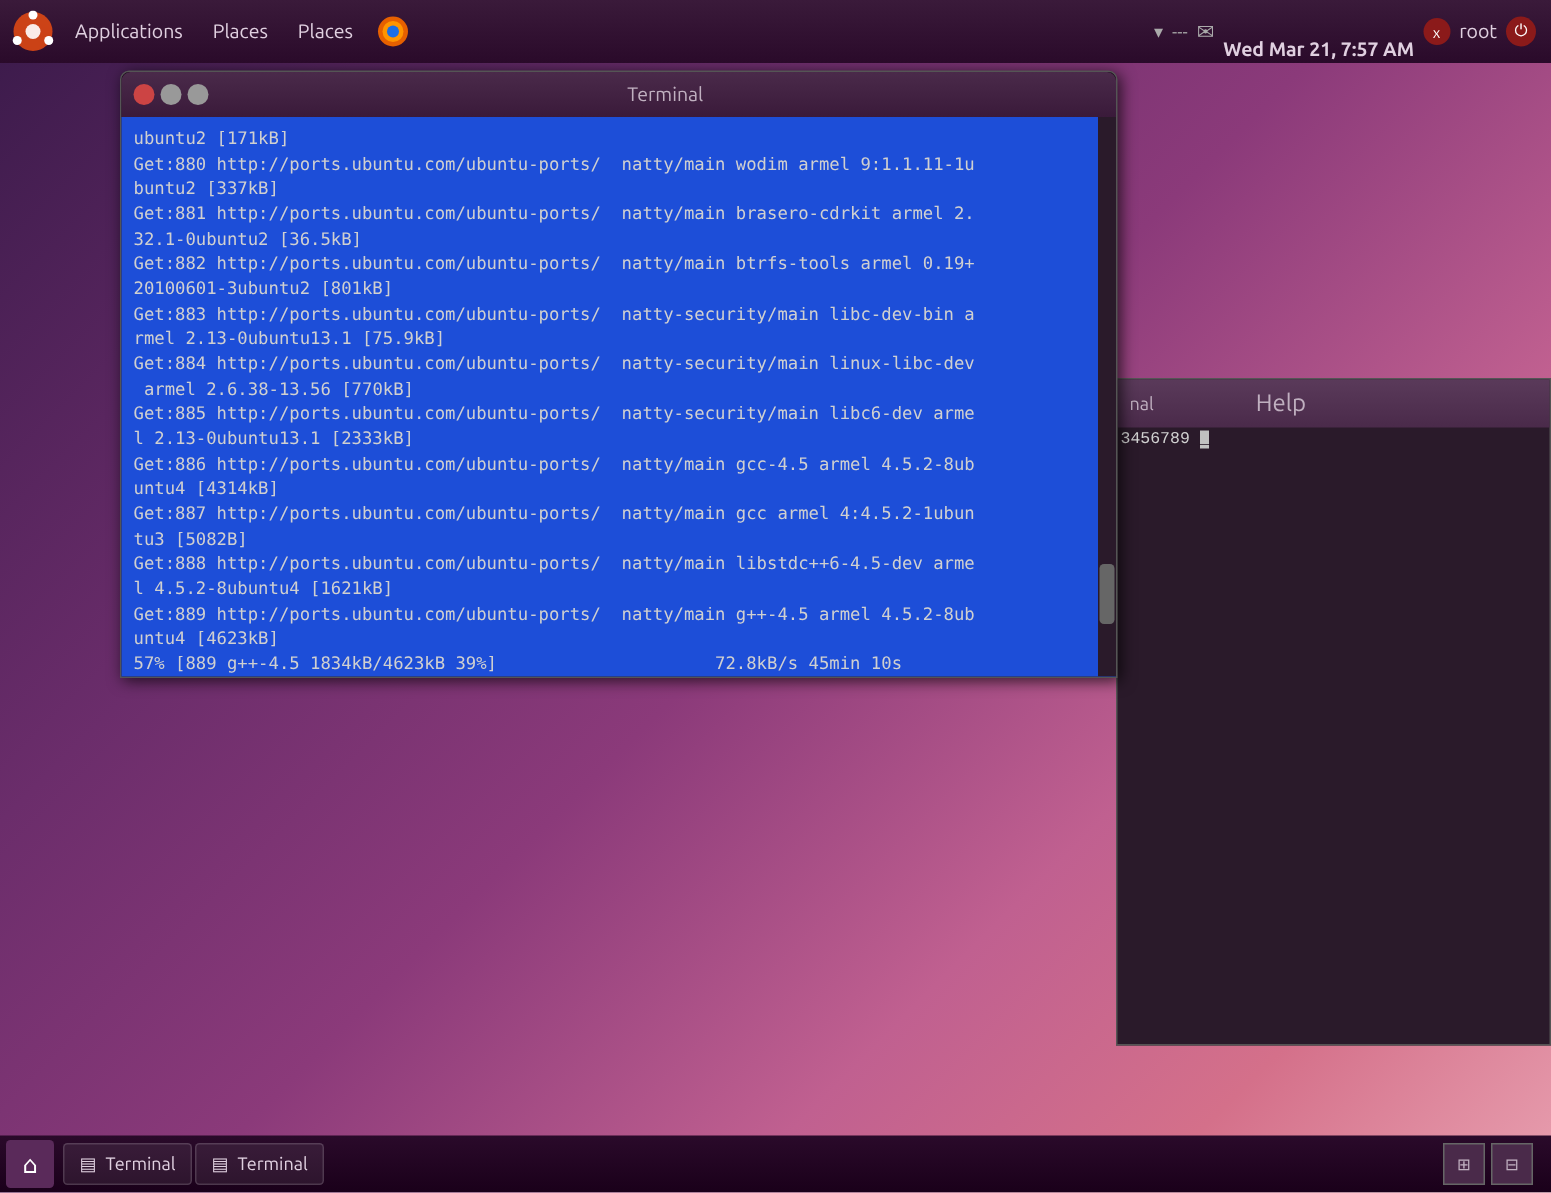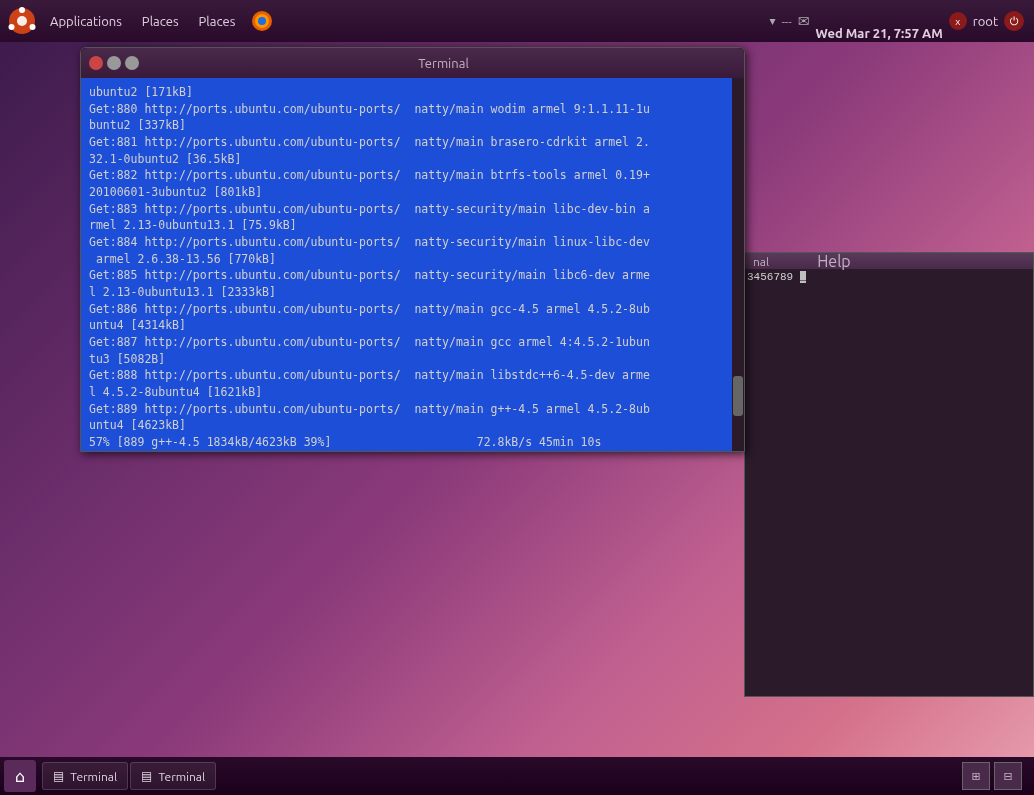--- a/index.html
+++ b/index.html
@@ -193,25 +193,25 @@
       top: 210px;
       right: 0;
       width: 290px;
       height: 445px;
       background: #2a1a2a;
       border: 1px solid #555;
     }
 
     .terminal-2-header {
       background: linear-gradient(180deg, #5a3a5a 0%, #4a2a4a 100%);
-      height: 16px;
+      height: 32px;
       display: flex;
       align-items: center;
       padding: 0 8px;
-      gap: 48px;
+      gap: 68px;
     }
 
     .terminal-2-content {
       padding: 2px;
       color: #d0d0d0;
       font-family: 'Courier New', monospace;
       font-size: 11px;
     }
 
     

